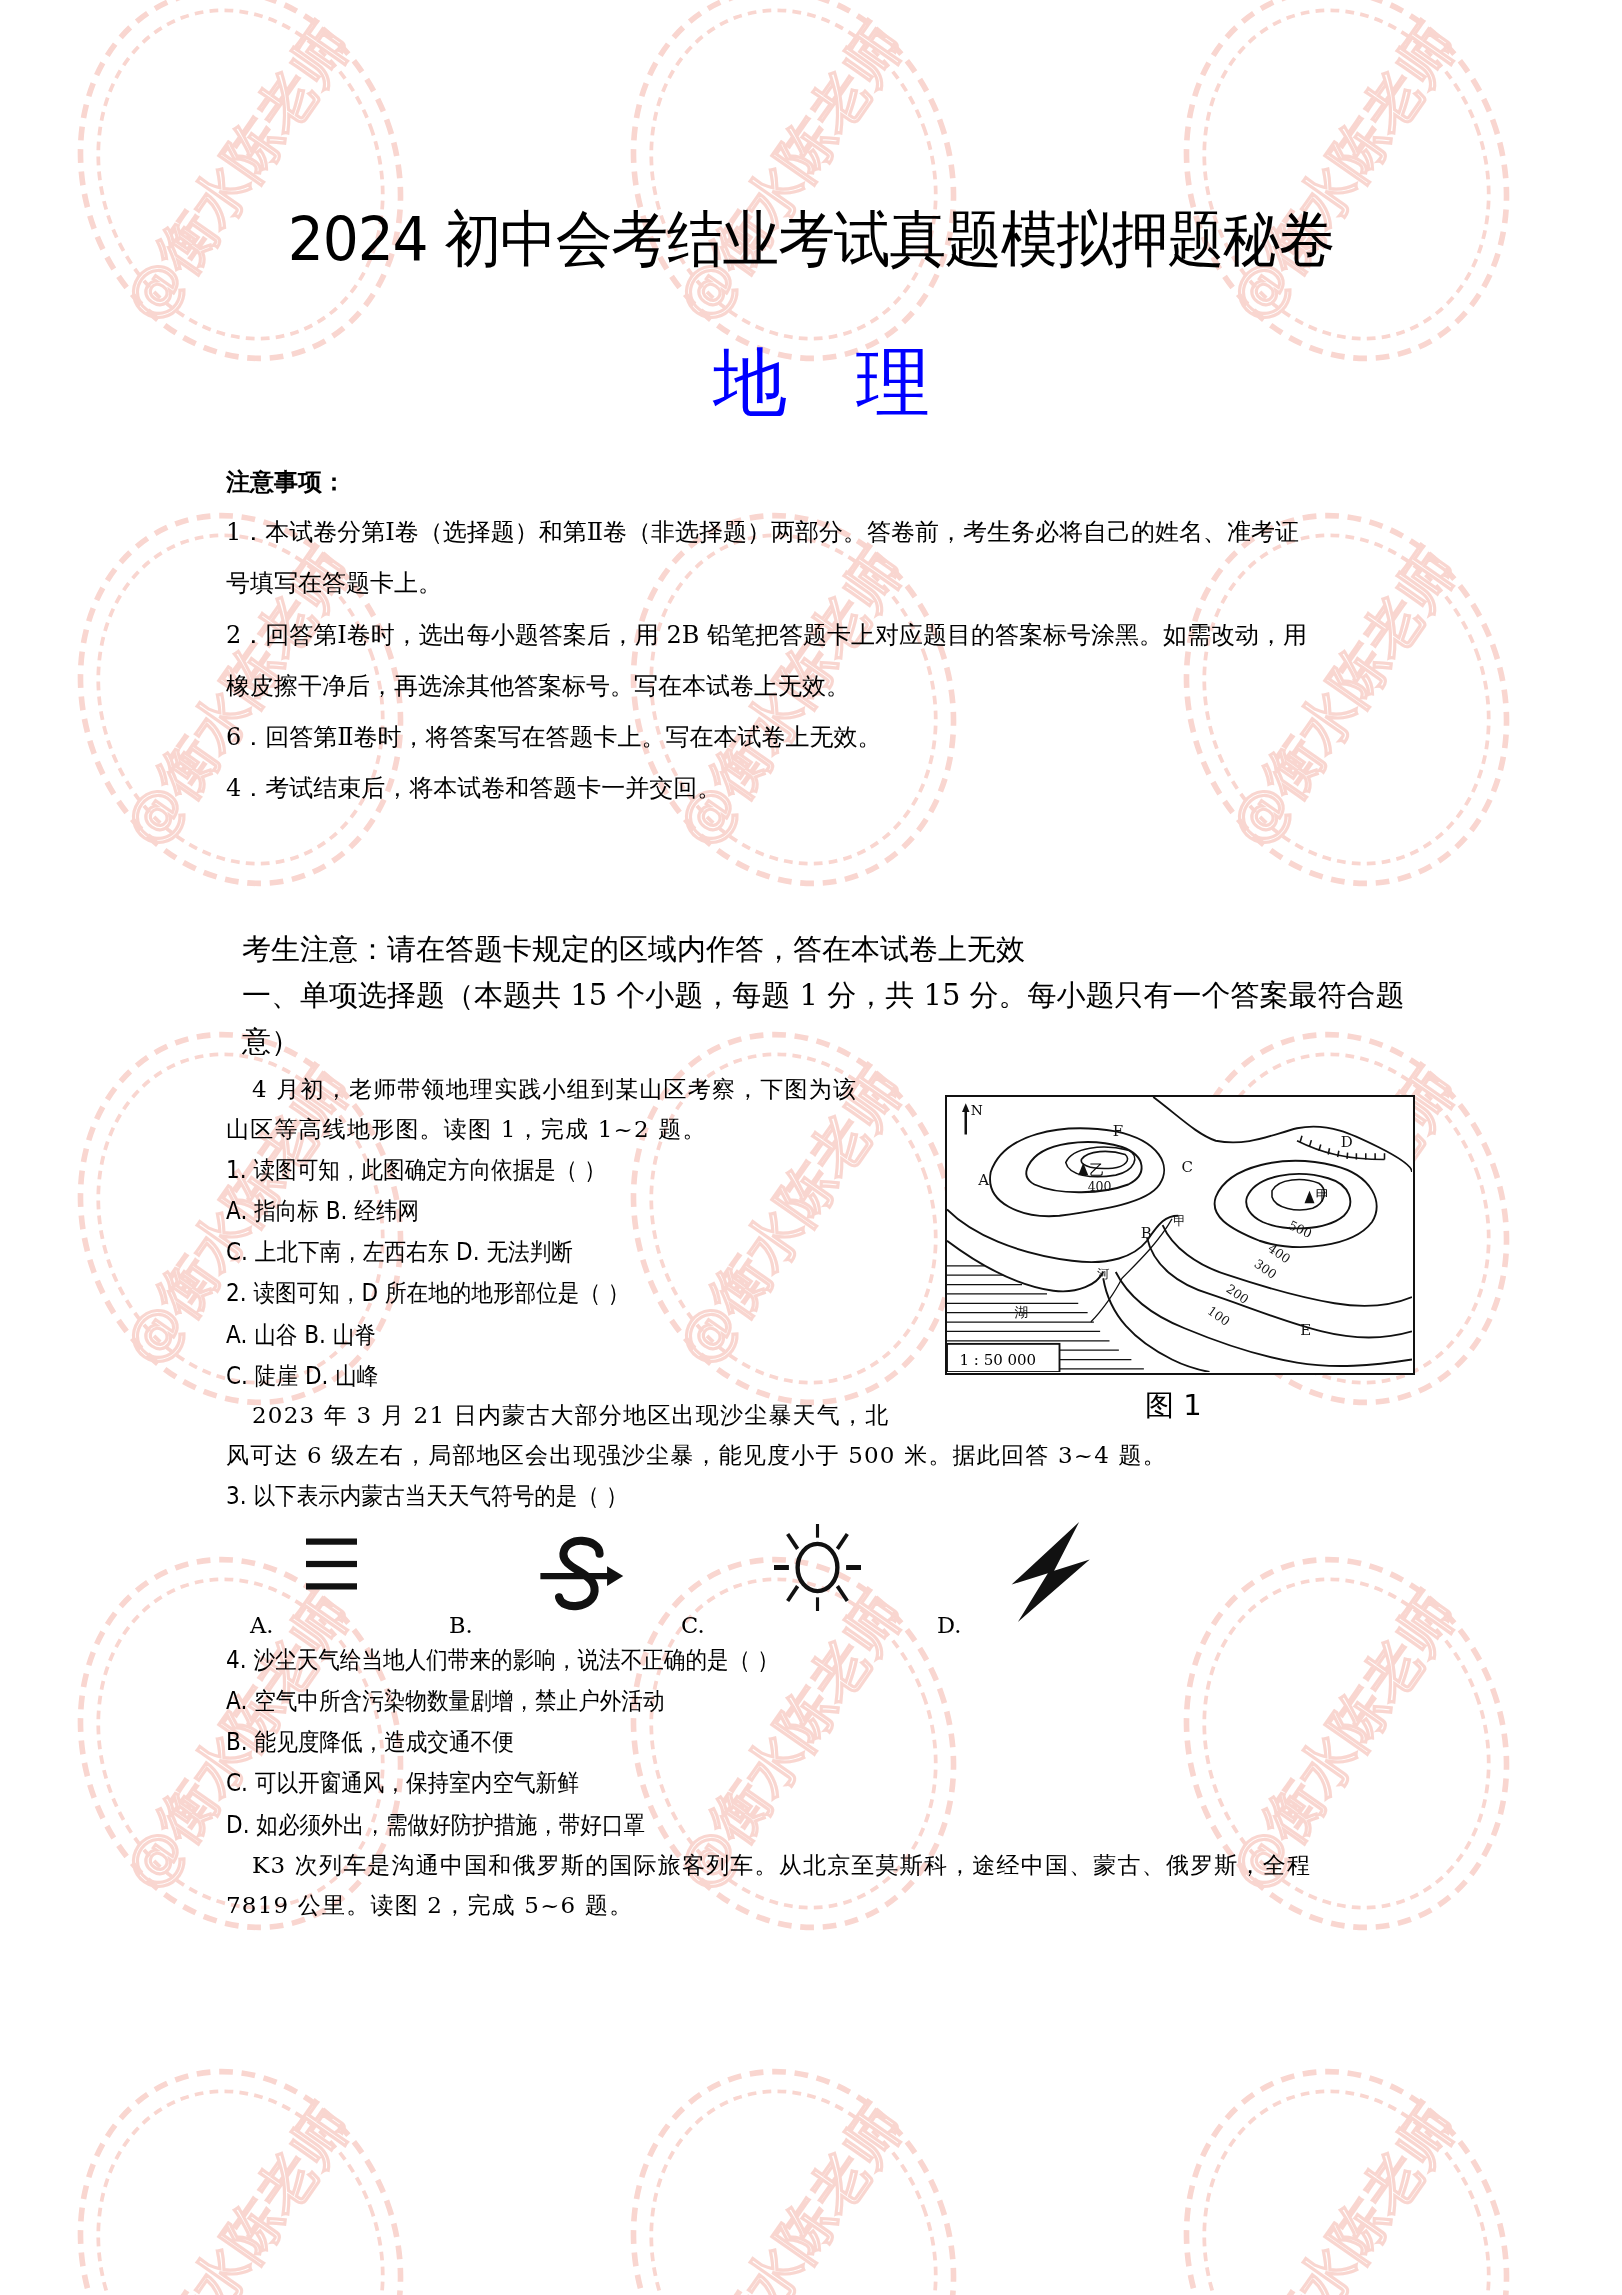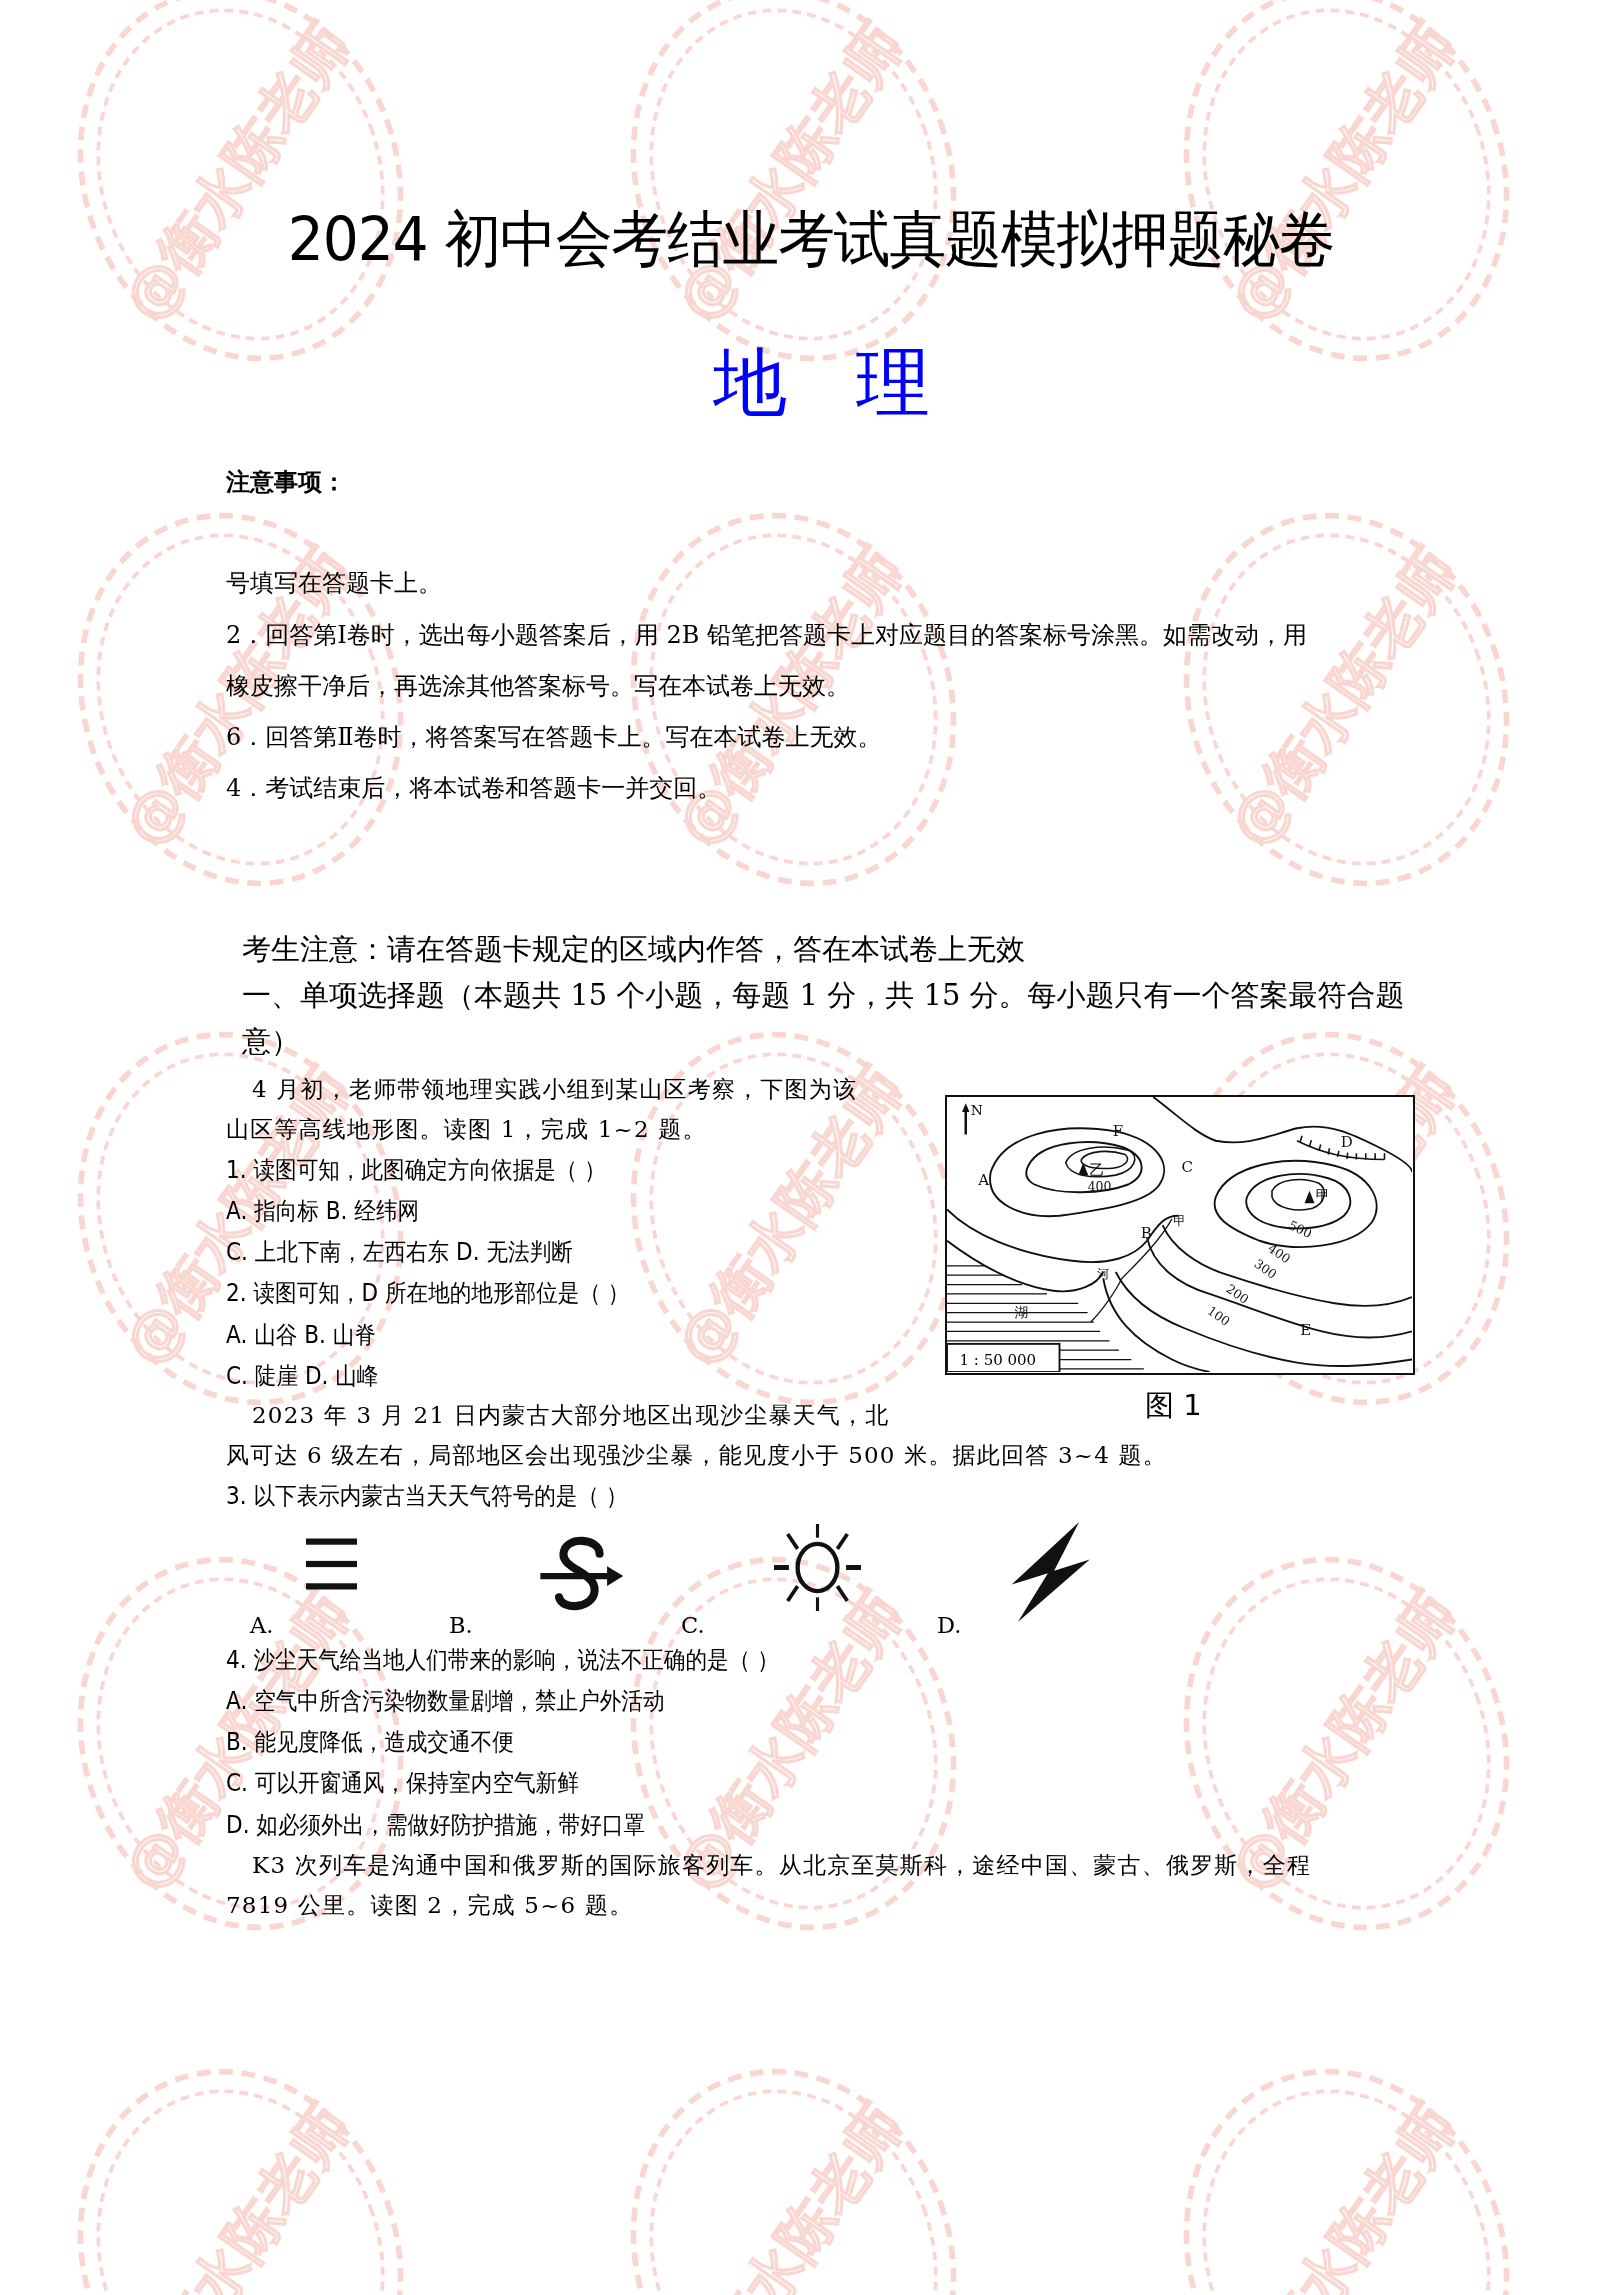--- a/index.html
+++ b/index.html
@@ -132,20 +132,21 @@
         <text x="310" y="335" text-anchor="middle" font-size="92" font-family="DejaVu Sans, sans-serif" fill="none" stroke="#f9d6d0" stroke-width="5" transform="rotate(-55 310 310)">@衡水陈老师</text>
       </svg></div>
   </div>
 
 <div class="content">
 
   <div class="abs title">2024 初中会考结业考试真题模拟押题秘卷</div>
   <div class="abs subject">地理</div>
 
   <div class="abs notice-head">注意事项：</div>
+  <div class="abs line" style="left:226px;top:516px;">1．本试卷分第Ⅰ卷（选择题）和第Ⅱ卷（非选择题）两部分。答卷前，考生务必将自己的姓名、准考证</div>
   <div class="abs line" style="left:226px;top:567px;">号填写在答题卡上。</div>
   <div class="abs line" style="left:226px;top:619px;">2．回答第Ⅰ卷时，选出每小题答案后，用 2B 铅笔把答题卡上对应题目的答案标号涂黑。如需改动，用</div>
   <div class="abs line" style="left:226px;top:670px;">橡皮擦干净后，再选涂其他答案标号。写在本试卷上无效。</div>
   <div class="abs line" style="left:226px;top:721px;">6．回答第Ⅱ卷时，将答案写在答题卡上。写在本试卷上无效。</div>
   <div class="abs line" style="left:226px;top:772px;">4．考试结束后，将本试卷和答题卡一并交回。</div>
 
 
   <div class="abs sect" style="left:226px;top:930px;">考生注意：请在答题卡规定的区域内作答，答在本试卷上无效</div>
   <div class="abs sect" style="left:226px;top:976px;">一、单项选择题（本题共 15 个小题，每题 1 分，共 15 分。每小题只有一个答案最符合题</div>
   <div class="abs sect" style="left:226px;top:1022px;">意）</div>

